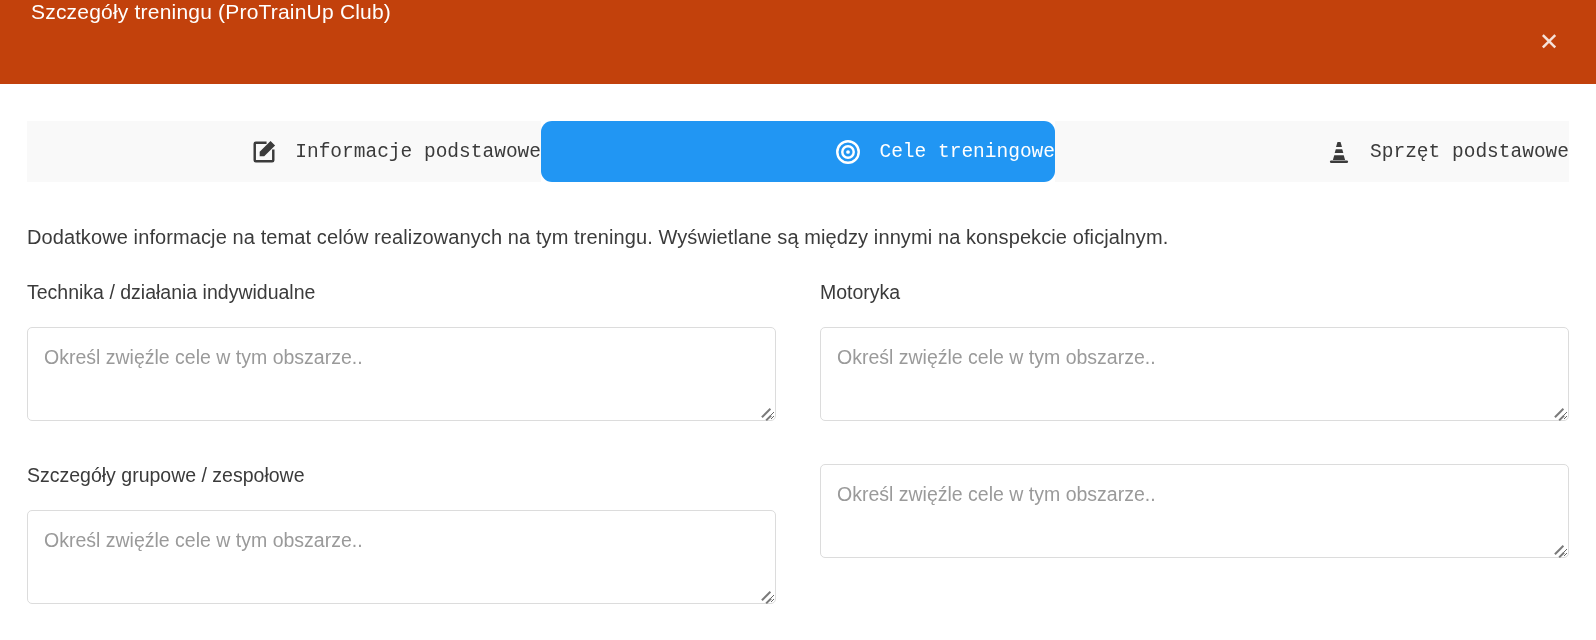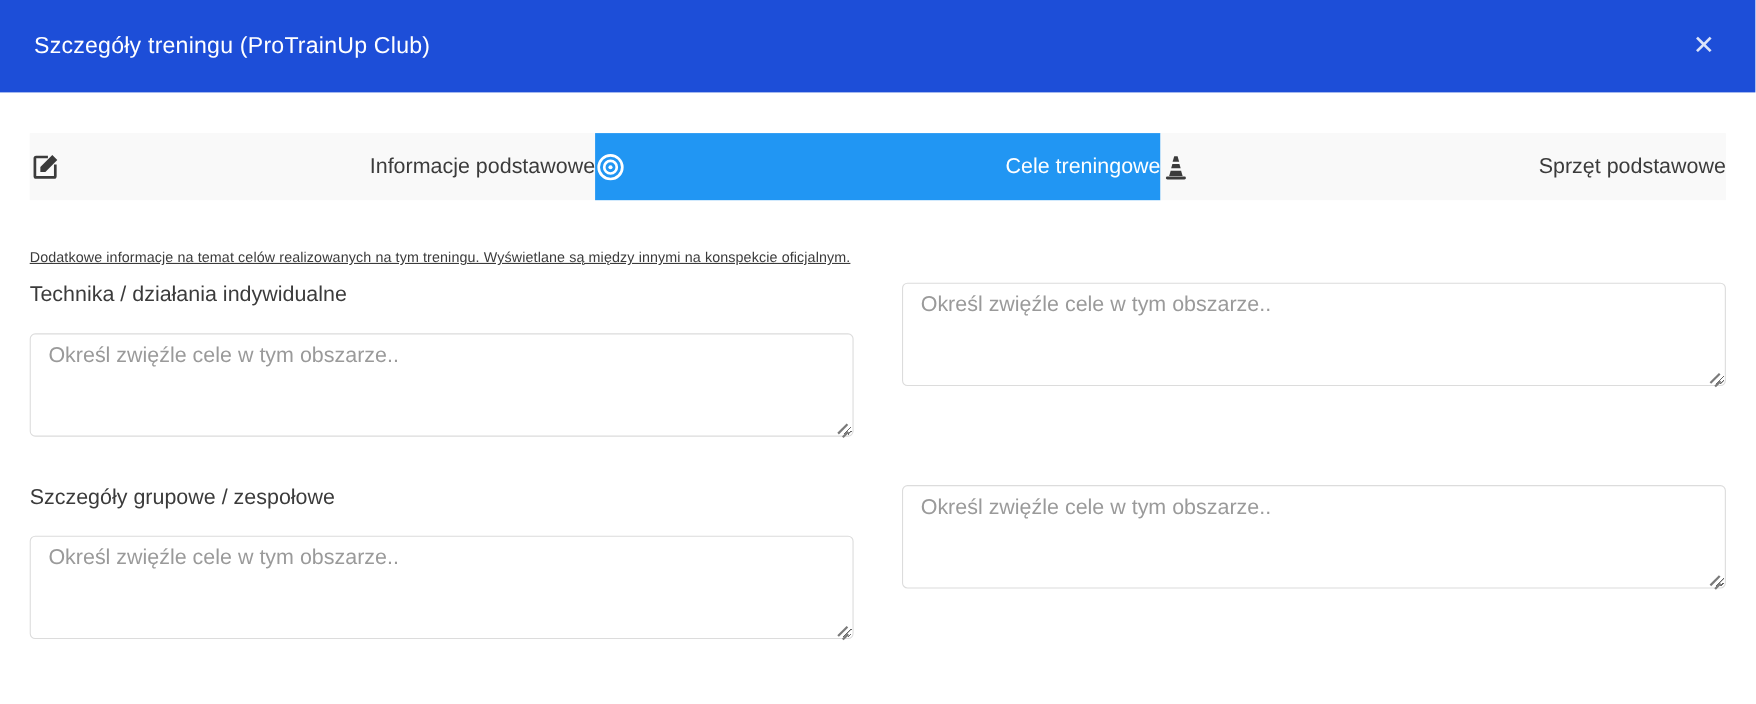--- a/index.html
+++ b/index.html
@@ -6,23 +6,22 @@
   html, body { width: 1596px; }
   body {
     min-height: 640px;
     background: #ffffff;
     font-family: "Liberation Sans", sans-serif;
     color: #3b3b3b;
   }
   
   .modal-header {
     height: 84px;
-    background: #1d4ed8;
+    background: #c2410c;
     display: flex;
-    align-items: center;
     padding: 0 31px;
   }
   .modal-title {
     color: #ffffff;
     font-size: 21px;
     font-weight: 400;
     letter-spacing: .2px;
   }
   .close-btn {
     margin-left: auto;
@@ -41,62 +40,61 @@
   .tabs {
     margin-top: 37px;
     display: flex;
     width: 100%;
   }
   .tab {
     flex: 1 1 0;
     height: 61px;
     display: flex;
     align-items: center;
-    justify-content: space-between;
+    justify-content: flex-end;
     gap: 17px;
     background: #f9f9f9;
     border: none;
     cursor: pointer;
-    font-family: Liberation Sans, sans-serif;
+    font-family: Liberation Mono, monospace;
     font-size: 19.5px;
     font-weight: 500;
     color: #3b3b3b;
   }
-  .tab.active { background: #2196f3; color: #ffffff; }
+  .tab.active { background: #2196f3; color: #ffffff; border-radius: 11px; }
   .tab .icon { display: inline-flex; width: 28px; height: 28px; }
   .tab .icon svg { width: 100%; height: 100%; }
   
   .description {
     margin-top: 44px;
-    font-size: 13px;
+    font-size: 20px;
     color: #3b3b3b;
     letter-spacing: .1px;
-    text-decoration: underline;
   }
   
   .fields-grid {
-    margin-top: 16px;
+    margin-top: 32px;
     display: grid;
     grid-template-columns: 1fr 1fr;
     column-gap: 44px;
     row-gap: 39px;
   }
   .field-label {
     display: block;
     font-size: 19.5px;
     color: #3b3b3b;
     margin-bottom: 23px;
   }
   .textarea-wrap { position: relative; }
   textarea {
     width: 100%;
     height: 94px;
     border: 1px solid #dcdcdc;
     border-radius: 5px;
-    padding: 8px 16px;
+    padding: 18px 16px;
     font-family: "Liberation Sans", sans-serif;
     font-size: 19.5px;
     color: #4d7c0f;
     resize: both;
     outline: none;
   }
   textarea::placeholder { color: #9a9a9a; opacity: 1; }
   .grip {
     position: absolute;
     right: 4px;
@@ -165,20 +163,21 @@
 
     <div class="field">
       <label class="field-label">Technika / działania indywidualne</label>
       <div class="textarea-wrap">
         <textarea placeholder="Określ zwięźle cele w tym obszarze.." style=""></textarea>
         <span class="grip"></span>
       </div>
     </div>
 
     <div class="field">
+      <label class="field-label">Motoryka</label>
       <div class="textarea-wrap">
         <textarea placeholder="Określ zwięźle cele w tym obszarze.." style=""></textarea>
         <span class="grip"></span>
       </div>
     </div>
 
     <div class="field">
       <label class="field-label">Szczegóły grupowe / zespołowe</label>
       <div class="textarea-wrap">
         <textarea placeholder="Określ zwięźle cele w tym obszarze.." style=""></textarea>

